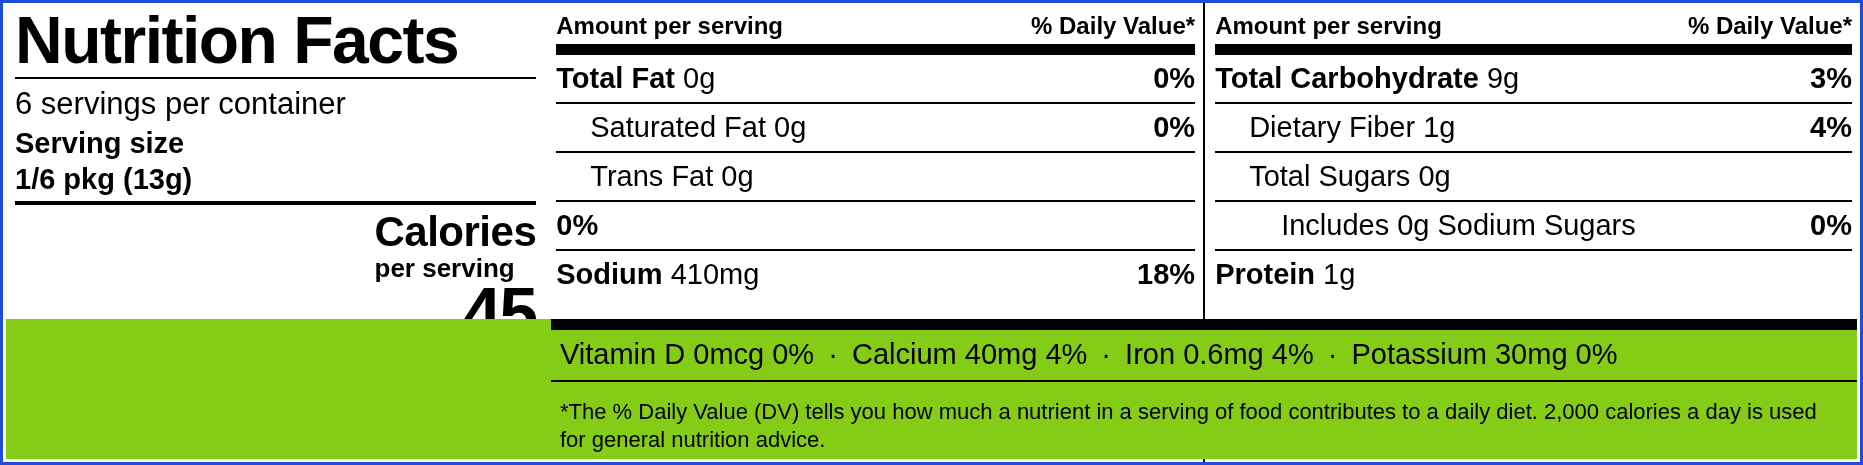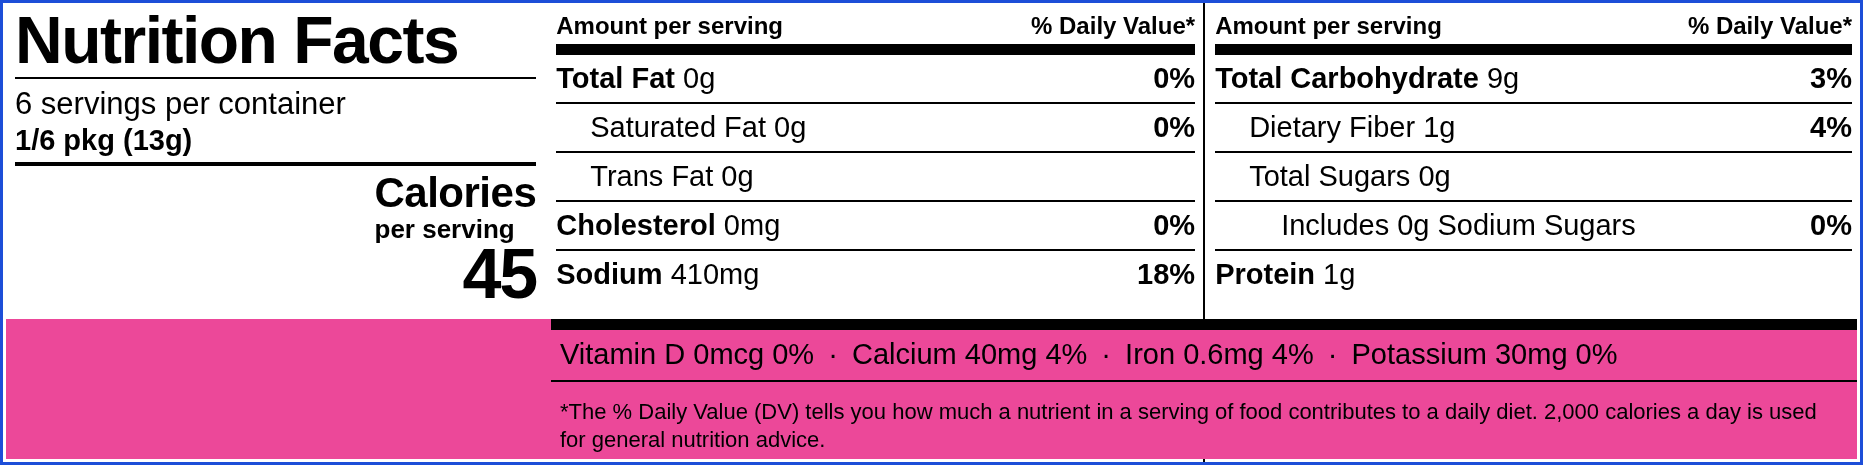--- a/index.html
+++ b/index.html
@@ -134,21 +134,21 @@
   .dv { font-weight: bold; font-size: 29px; }
 
   .spacer-flex { flex: 1 1 auto; }
 
   
   .footer {
     position: absolute;
     left: 3px;
     right: 3px;
     bottom: 3px;
-    background: #ec4899;
+    background: #84cc16;
   }
   .vitamins-bar {
     border-top: 11px solid #000;
     margin-left: 545px;
   }
   .vitamins {
     font-size: 29px;
     padding: 8px 12px 9px 554px;
     white-space: nowrap;
   }
@@ -166,20 +166,21 @@
 </head>
 <body>
 
 <div class="label">
   <div class="cols">
 
     <div class="col-left">
       <div class="title">Nutrition Facts</div>
       <div class="rule-thin"></div>
       <div class="servings">6 servings per container</div>
+      <div class="serving-size-label">Serving size</div>
       <div class="serving-size-value">1/6 pkg (13g)</div>
       <div class="rule-med"></div>
       <div class="calories-row">
         <div class="cal-left">
           <div class="cal-word">Calories</div>
           <div class="cal-sub">per serving</div>
         </div>
         <div class="cal-value">45</div>
       </div>
       <div class="spacer-flex"></div>
@@ -201,21 +202,20 @@
         <span class="name indent1"><span>Saturated Fat</span> <span>0g</span></span>
         <span class="dv">0%</span>
       </div>
 
       <div class="nut-row">
         <span class="name indent1"><span>Trans Fat</span> <span>0g</span></span>
         <span class="dv"></span>
       </div>
 
       <div class="nut-row">
-        <span class="name"><b>Cholesterol</b> <span>0mg</span></span>
         <span class="dv">0%</span>
       </div>
 
       <div class="nut-row">
         <span class="name"><b>Sodium</b> <span>410mg</span></span>
         <span class="dv">18%</span>
       </div>
 
       <div class="spacer-flex"></div>
     </div>

